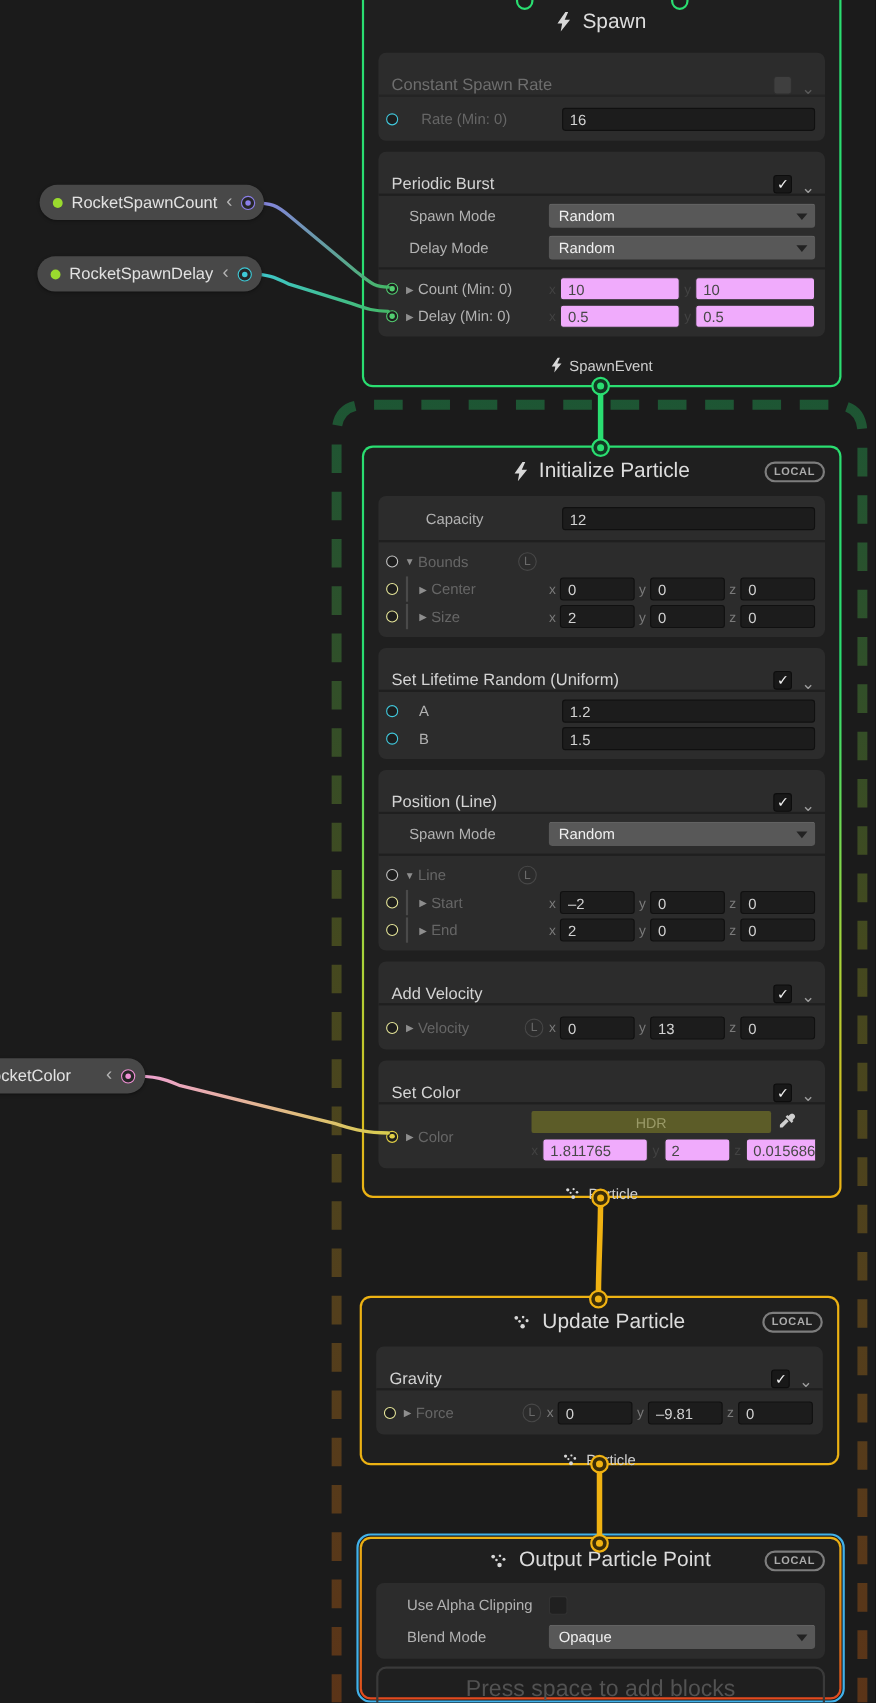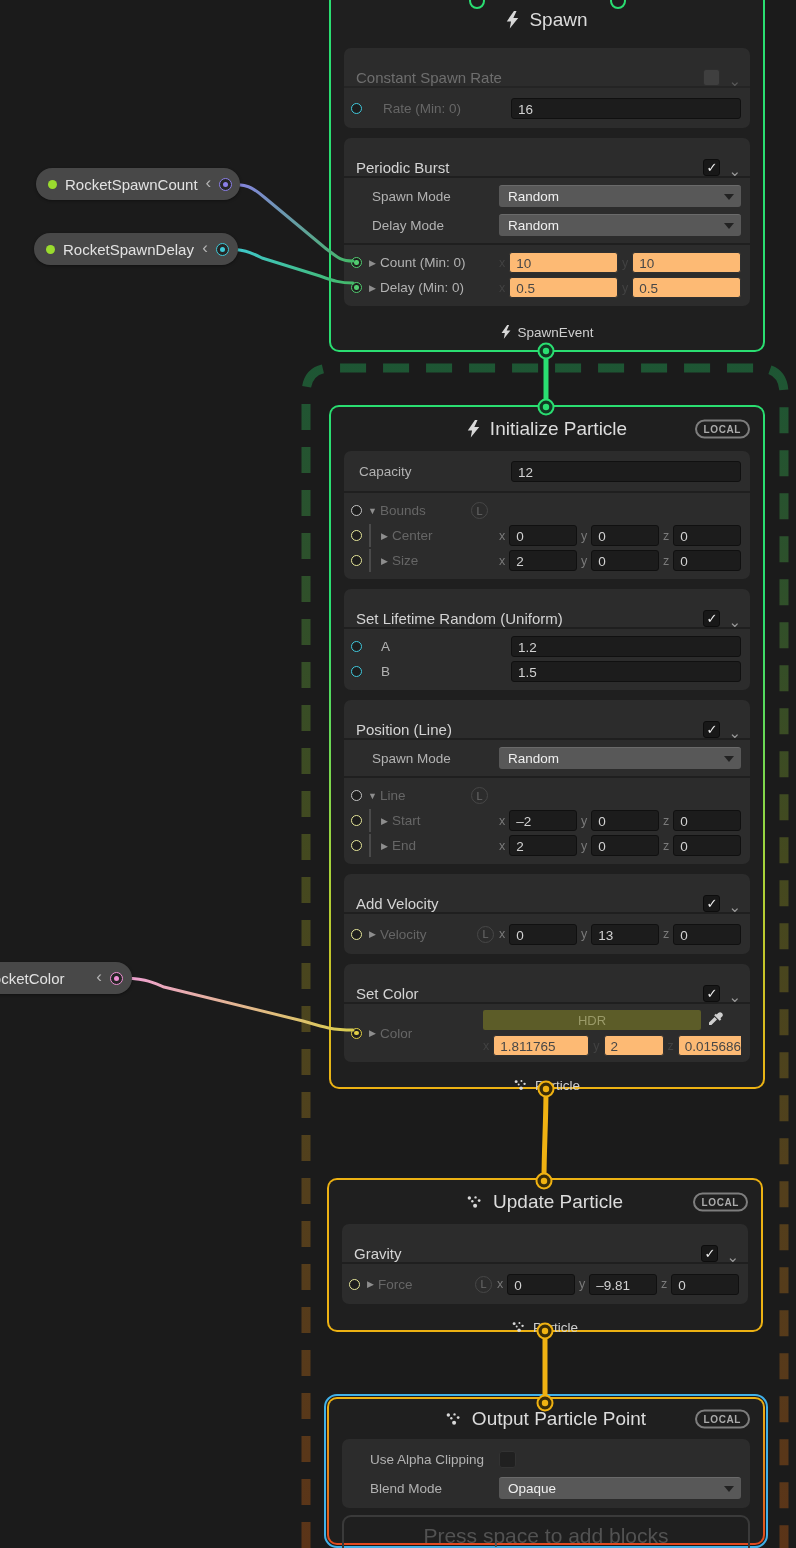--- a/index.html
+++ b/index.html
@@ -68,21 +68,21 @@
   .p-gold{border-color:#e0ce46}.p-gold i{background:#e0ce46}
 
   .field{background:#1c1c1c;border:1px solid #101010;border-radius:3px;height:21px;line-height:21px;
          padding:0 6px;color:#d2d2d2;font-size:13.5px;box-sizing:border-box;white-space:nowrap;overflow:hidden;}
   .field.main{width:230px;flex:none;}
   .vec{display:flex;align-items:center;gap:4px;width:242px;flex:none;}
   .vcell{display:flex;align-items:center;gap:4px;flex:1;min-width:0;}
   .ax{color:#7a7a7a;font-size:12.5px;flex:none;}
   .ax.dim{color:#424242}
   .vf{flex:1;min-width:0;}
-  .dimf{background:#fdba74;border-color:#2f2f2f;color:#474747;}
+  .dimf{background:#f0abfc;border-color:#2f2f2f;color:#474747;}
 
   .dropdown{width:242px;height:22px;background:#585858;border-radius:3px;display:flex;align-items:center;
             padding:0 9px;color:#efefef;font-size:13.5px;position:relative;box-sizing:border-box;
             border-top:1px solid #6a6a6a;flex:none;}
   .dd-arrow{position:absolute;right:7px;top:8px;width:0;height:0;
             border-left:5px solid transparent;border-right:5px solid transparent;border-top:6px solid #222;}
 
   .licon{width:17px;height:17px;border:1.5px solid #595959;border-radius:50%;color:#8b8b8b;
          font-size:11px;display:flex;align-items:center;justify-content:center;flex:none;
          box-sizing:border-box;margin-right:5px;}
@@ -213,21 +213,21 @@
       <div class="title">
         <svg class="bolt" viewBox="0 0 12 17">
             <path d="M7.4 0 L0.6 9.8 H4.6 L3.4 16.6 L11.4 6.6 H6.8 L9.8 0 Z"></path>
           </svg>
         <span>Initialize Particle</span>
         <span class="badge">LOCAL</span>
       </div>
 
       <div class="block">
         <div class="row row-lg" style="border-bottom:2px solid #1f1f1f;">
-          <span class="lbl" style="margin-left:8px">Capacity</span>
+          <span class="lbl" style="margin-left:36px">Capacity</span>
           <span class="sp"></span>
           <span class="field main">12</span>
         </div>
         <div class="ports">
           <div class="row row-sm">
             <span class="prt p-gray"></span>
             <span class="exp">▼</span>
             <span class="lbl dim">Bounds</span>
             <span class="sp"></span>
             <span class="licon dim">L</span>

